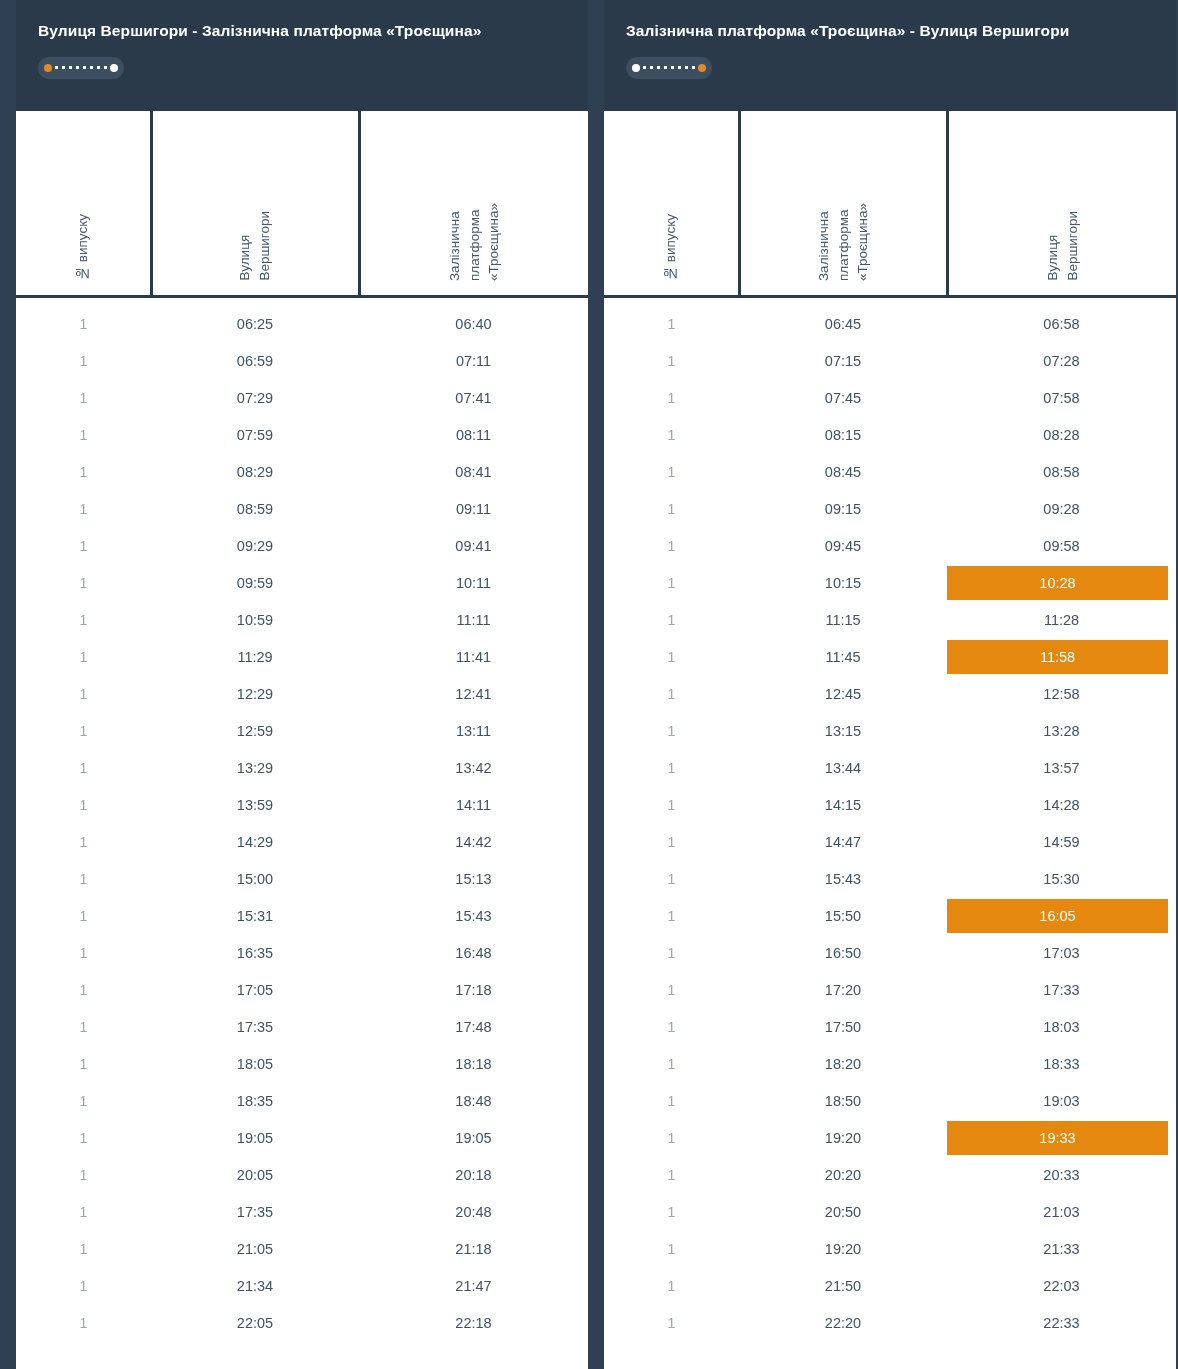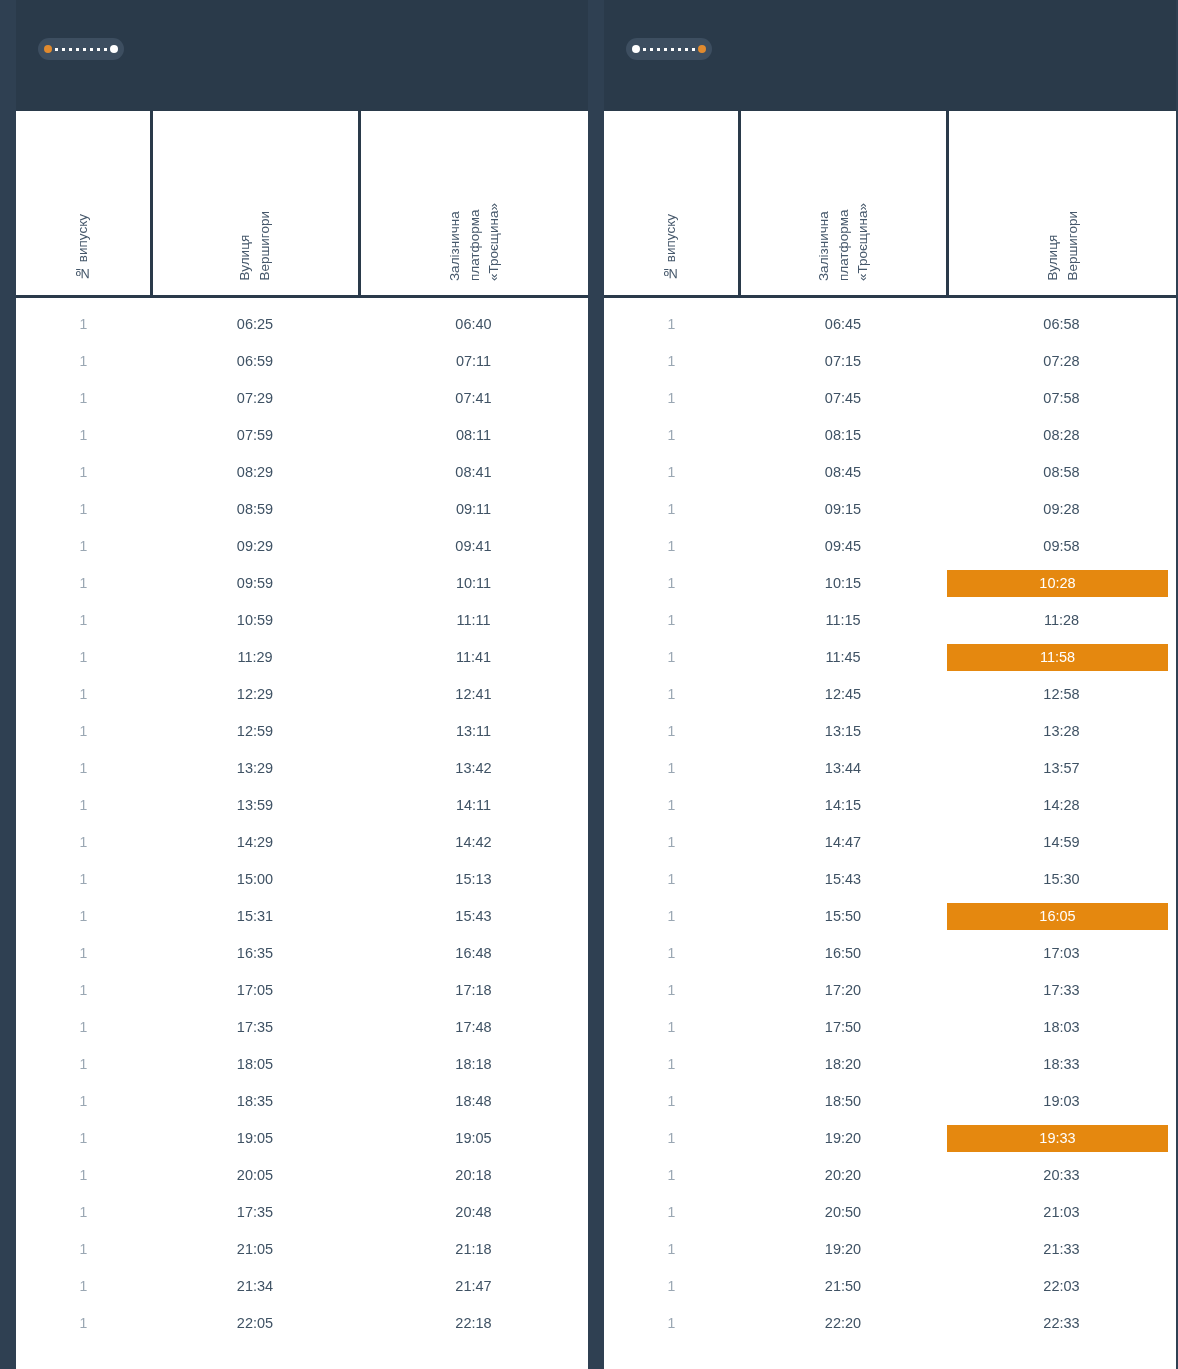--- a/index.html
+++ b/index.html
@@ -126,21 +126,21 @@
     color: #9aa7b3;
     font-size: 14px;
   }
 
   tbody td.hl { padding-right: 8px; }
 
   tbody td.hl .cellbox {
     display: flex;
     align-items: center;
     justify-content: center;
-    height: 27px;
+    height: 34px;
     background: #e5880f;
     color: #ffffff;
     font-size: 14.5px;
   }
 
   tbody td .cellbox {
     display: flex;
     align-items: center;
     justify-content: center;
     height: 34px;
@@ -148,20 +148,21 @@
 
   .tbody-pad { height: 9px; }
 </style>
 </head>
 <body>
 
 <div class="page">
 
   <section class="panel">
     <div class="panel-header">
+      <div class="panel-title">Вулиця Вершигори - Залізнична платформа «Троєщина»</div>
       <div class="route-badge">
         <span class="route-dot start"></span>
         <span class="route-line"></span>
         <span class="route-dot end"></span>
       </div>
     </div>
 
     <table class="tbl">
       <colgroup>
           <col class="c-num">
@@ -445,20 +446,21 @@
             <td>
               <span class="cellbox">22:18</span>
             </td>
           </tr>
         </tbody>
     </table>
   </section>
 
   <section class="panel">
     <div class="panel-header">
+      <div class="panel-title">Залізнична платформа «Троєщина» - Вулиця Вершигори</div>
       <div class="route-badge">
         <span class="route-dot end"></span>
         <span class="route-line"></span>
         <span class="route-dot start"></span>
       </div>
     </div>
 
     <table class="tbl">
       <colgroup>
           <col class="c-num">

